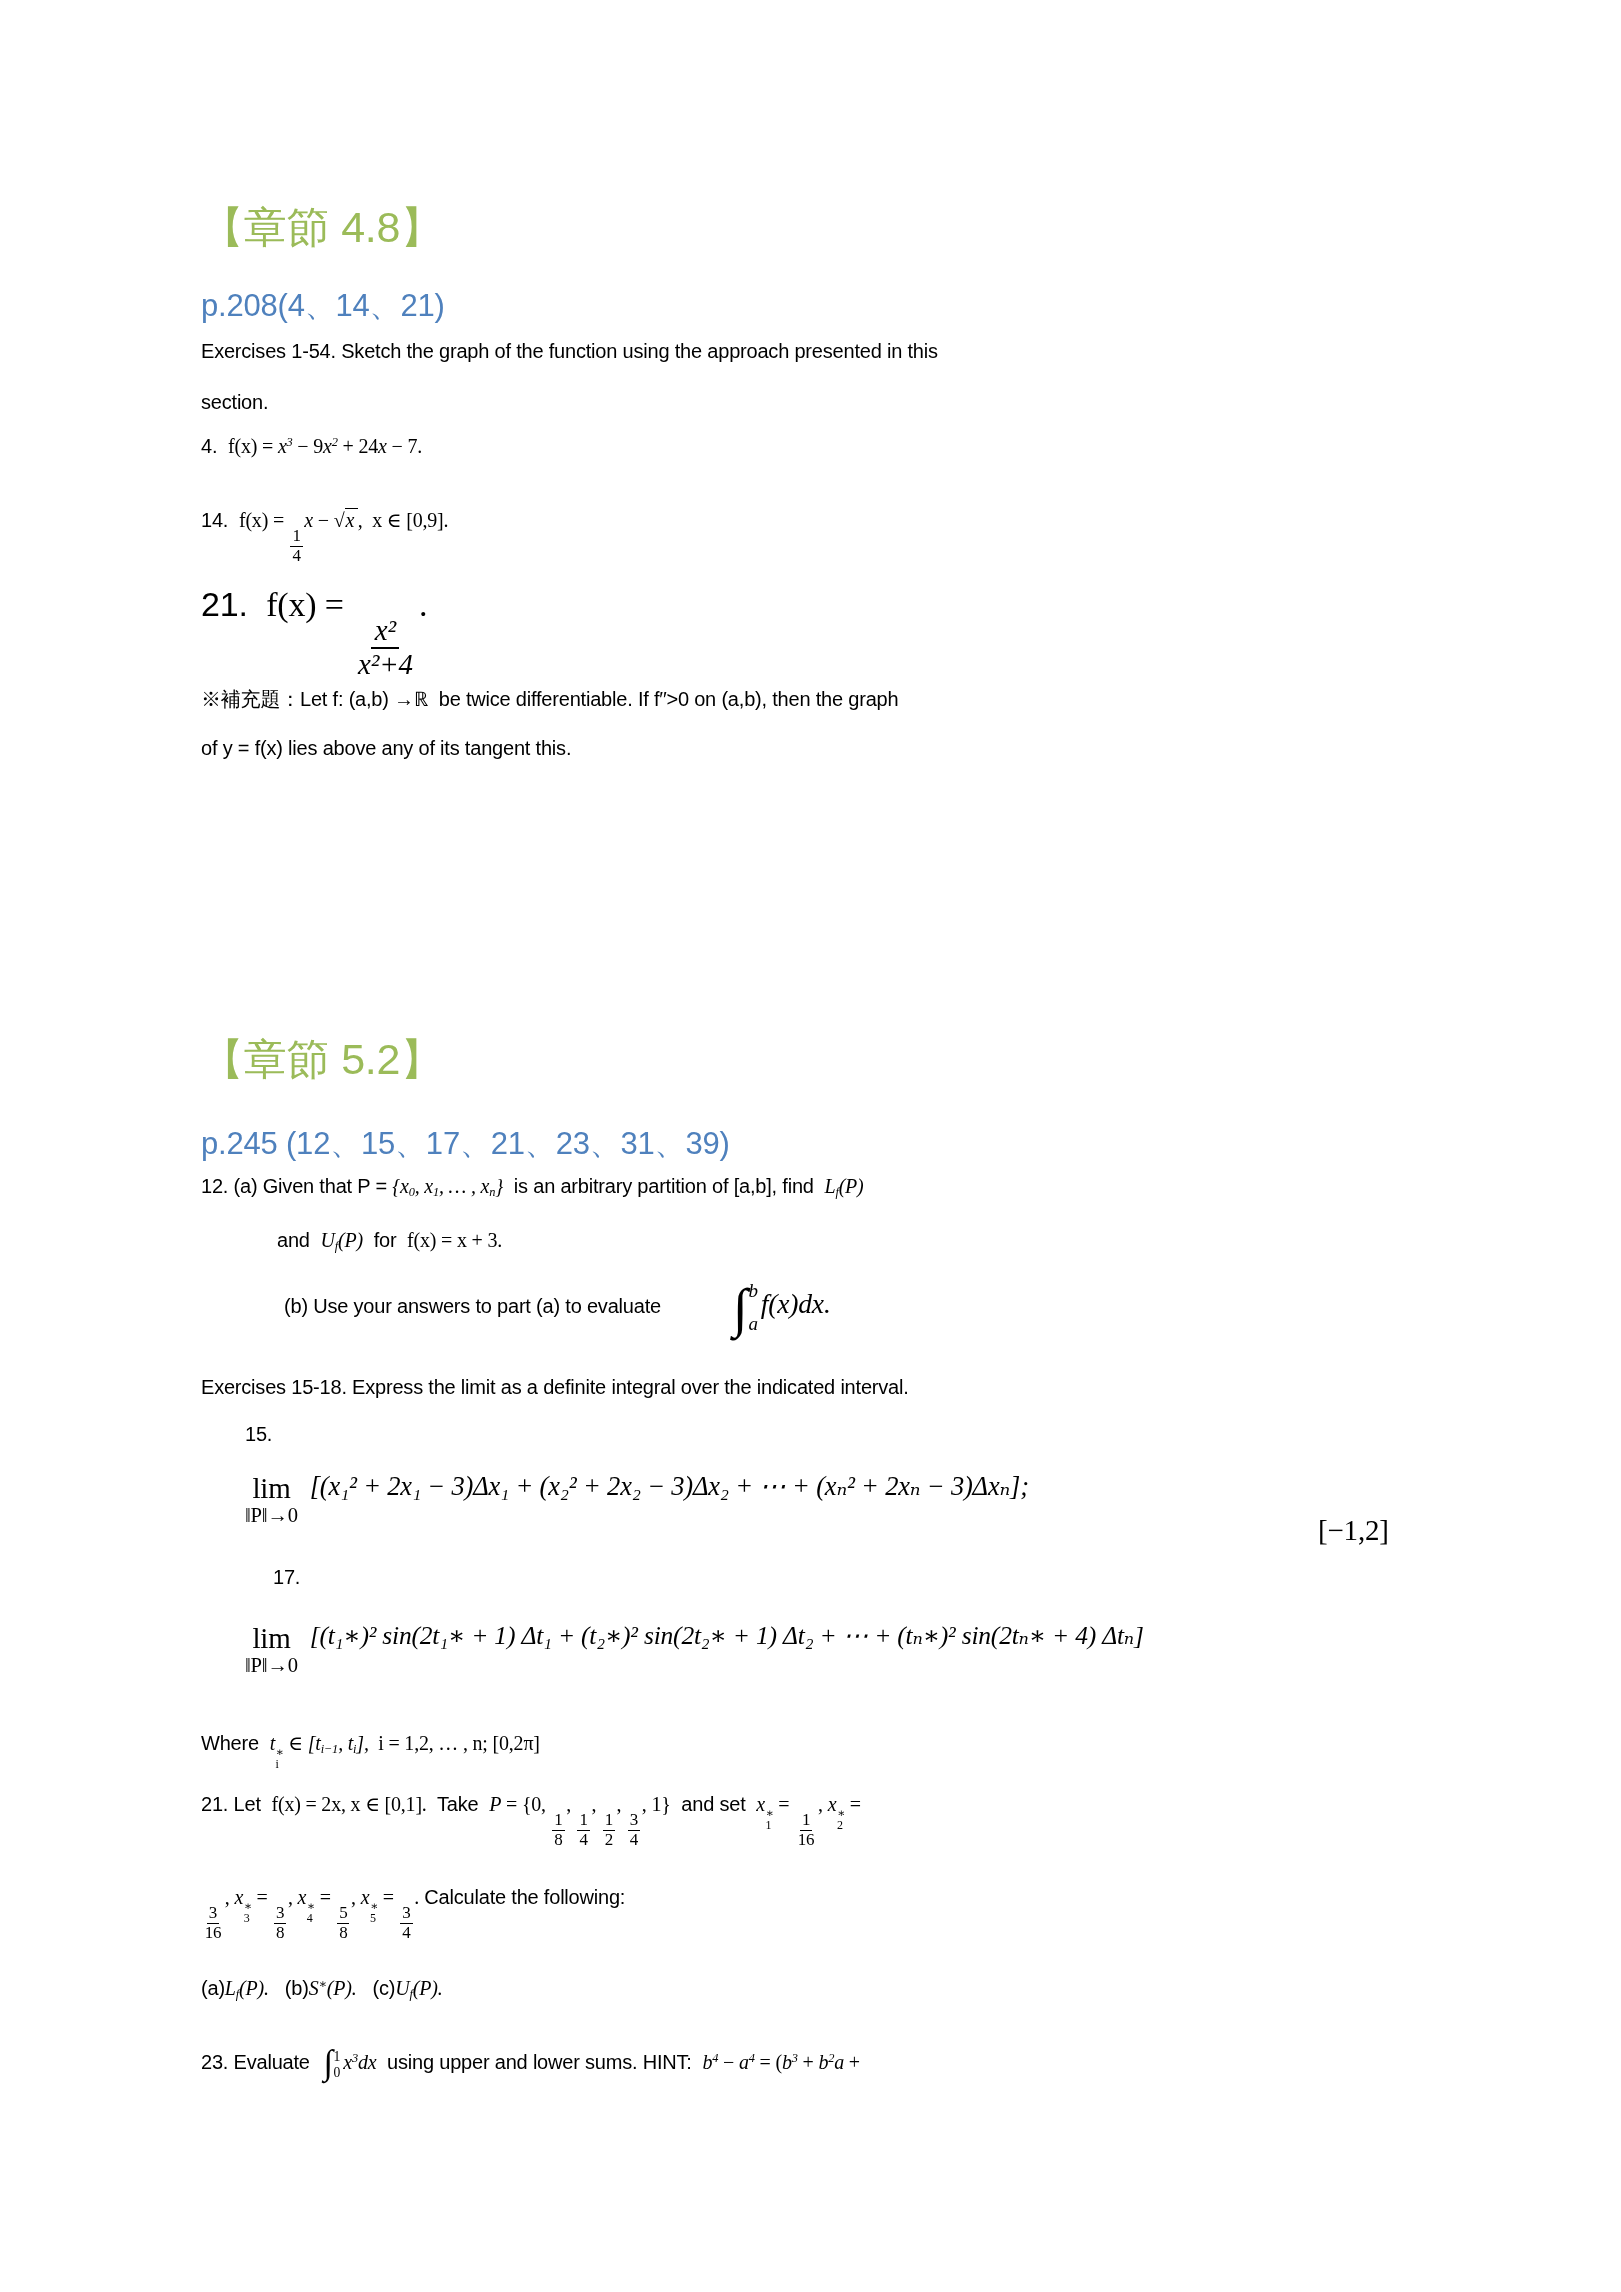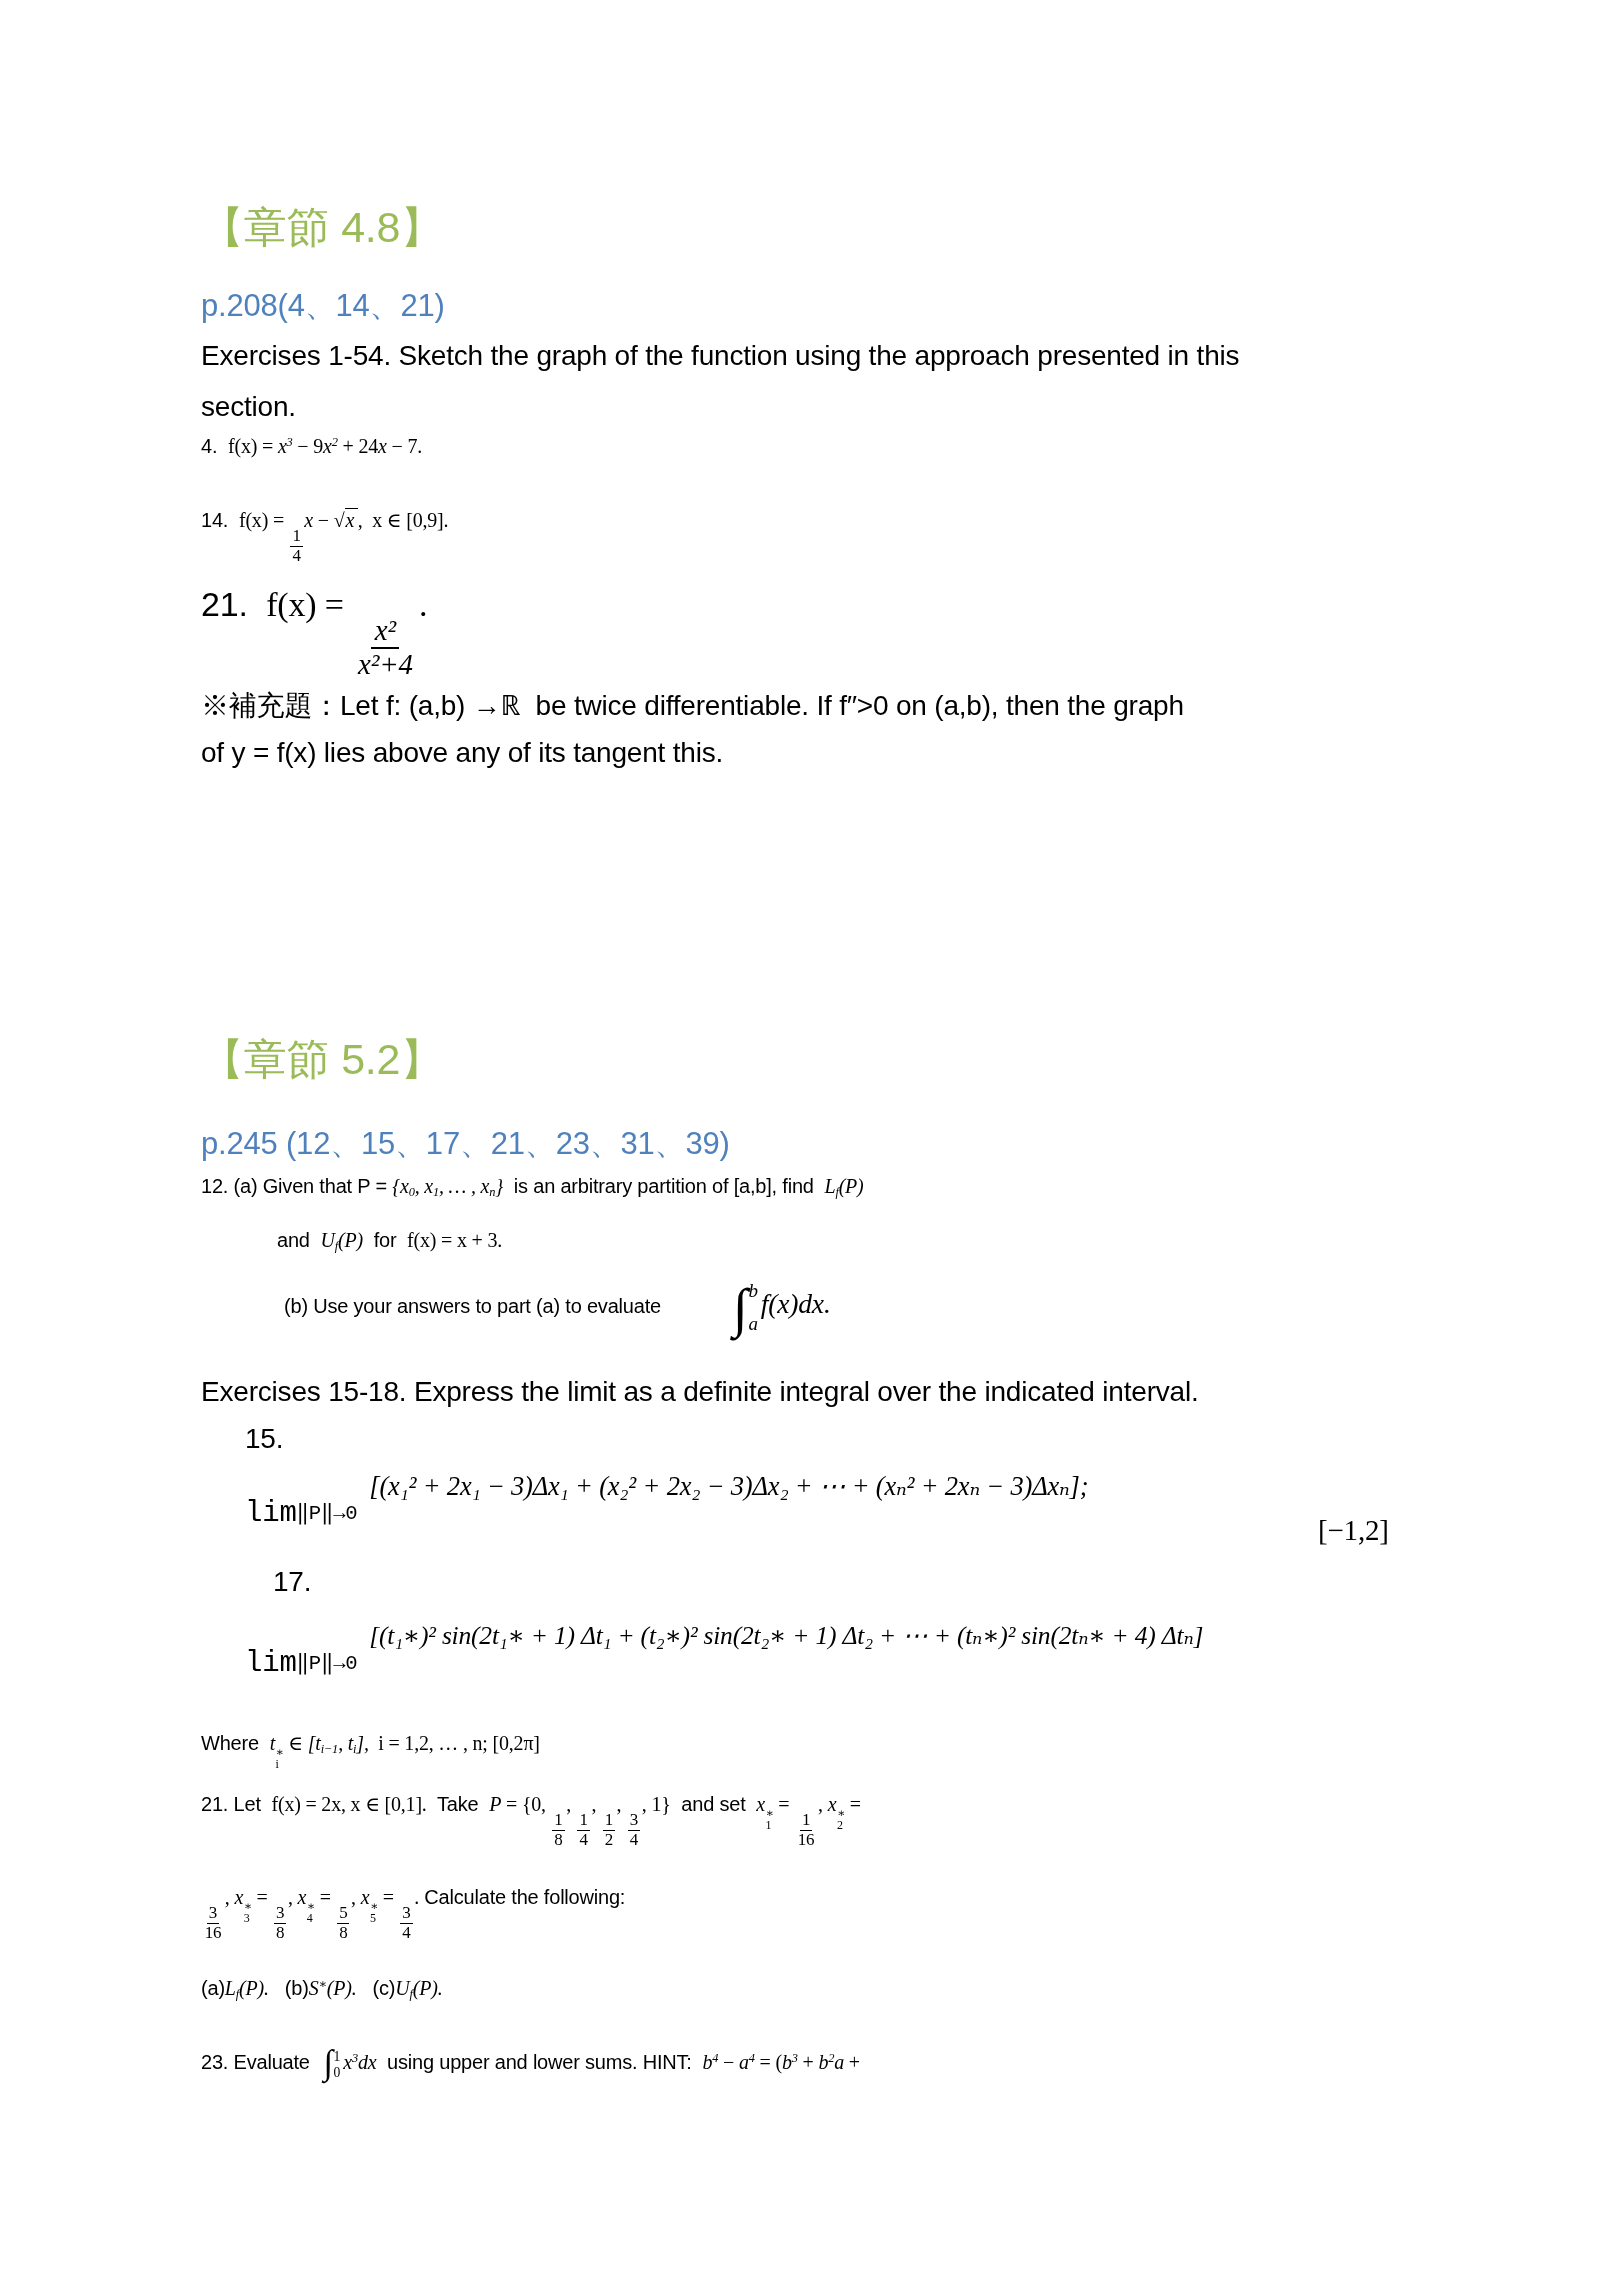--- a/index.html
+++ b/index.html
@@ -5,21 +5,21 @@
   html,body{margin:0;padding:0;background:#e8e8e8;}
   .page{
     position:relative;width:1621px;height:2293px;background:#ffffff;
     font-family:"Liberation Sans",sans-serif;color:#000;overflow:hidden;
     margin:0 auto;
     padding-left:36px;
   }
   .line{position:absolute;white-space:nowrap;letter-spacing:-0.2px;}
   .h1{font-size:43px;color:#9bbb59;font-family:"Liberation Sans",sans-serif;}
   .sub{font-size:31px;color:#4f81bd;}
-  .body{font-size:28px;}
+  .body{font-size:20px;}
   .mathline{font-size:20px;}
   
   .tk-txt{font-family:"Liberation Sans",sans-serif;}
   .tk-bold{font-family:"Liberation Sans",sans-serif;font-weight:bold;}
   .tk-mr{font-family:"Liberation Serif","DejaVu Serif",serif;}
   .tk-m{font-family:"Liberation Serif","DejaVu Serif",serif;font-style:italic;}
   .tk-mbig{font-family:"Liberation Serif","DejaVu Serif",serif;font-style:italic;font-size:1.38em;}
   .tk-sup{font-family:"Liberation Serif","DejaVu Serif",serif;font-style:italic;font-size:0.62em;vertical-align:0.55em;}
   .tk-sub{font-family:"Liberation Serif","DejaVu Serif",serif;font-style:italic;font-size:0.62em;vertical-align:-0.25em;}
   .tk-frac{display:inline-flex;flex-direction:column;align-items:center;
@@ -34,22 +34,22 @@
   .tk-int{display:inline-flex;align-items:center;vertical-align:middle;
     font-family:"Liberation Serif","DejaVu Serif",serif;margin:0 0.15em;}
   .tk-int .int-glyph{font-size:1.75em;line-height:1.05;}
   .tk-int .int-lims{display:inline-flex;flex-direction:column;justify-content:space-between;
     height:2.1em;font-size:0.68em;font-style:normal;margin-left:0.05em;}
   .int-big .int-glyph{font-size:2.7em;line-height:1.0;}
   .int-big .int-lims{height:2.9em;font-size:0.95em;font-style:italic;}
   .tk-gap{display:inline-block;}
   
   .exprline{display:flex;align-items:flex-start;}
-  .tk-lim{display:inline-flex;align-items:center;
-    font-family:Liberation Mono, monospace;line-height:1.08;margin-top:36px;}
+  .tk-lim{display:inline-flex;flex-direction:column;align-items:center;
+    font-family:Liberation Serif, serif;line-height:1.08;margin-top:11px;}
   .lim-top{font-size:29px;}
   .lim-bot{font-size:20.6px;}
   .tk-expr{font-family:"Liberation Serif","DejaVu Serif",serif;font-style:italic;margin-left:11.8px;margin-top:7.8px;}
   #l-p15 .tk-expr{font-size:26.5px;}
   #l-p17 .tk-expr{font-size:25.5px;}
   .interval{position:absolute;left:1073px;top:52px;font-family:"Liberation Serif","DejaVu Serif",serif;font-size:29px;}
   
   #l-h48{left:201px;top:199px;}
   #l-sub48{left:201px;top:285px;}
   #l-intro1{left:201px;top:340px;}

